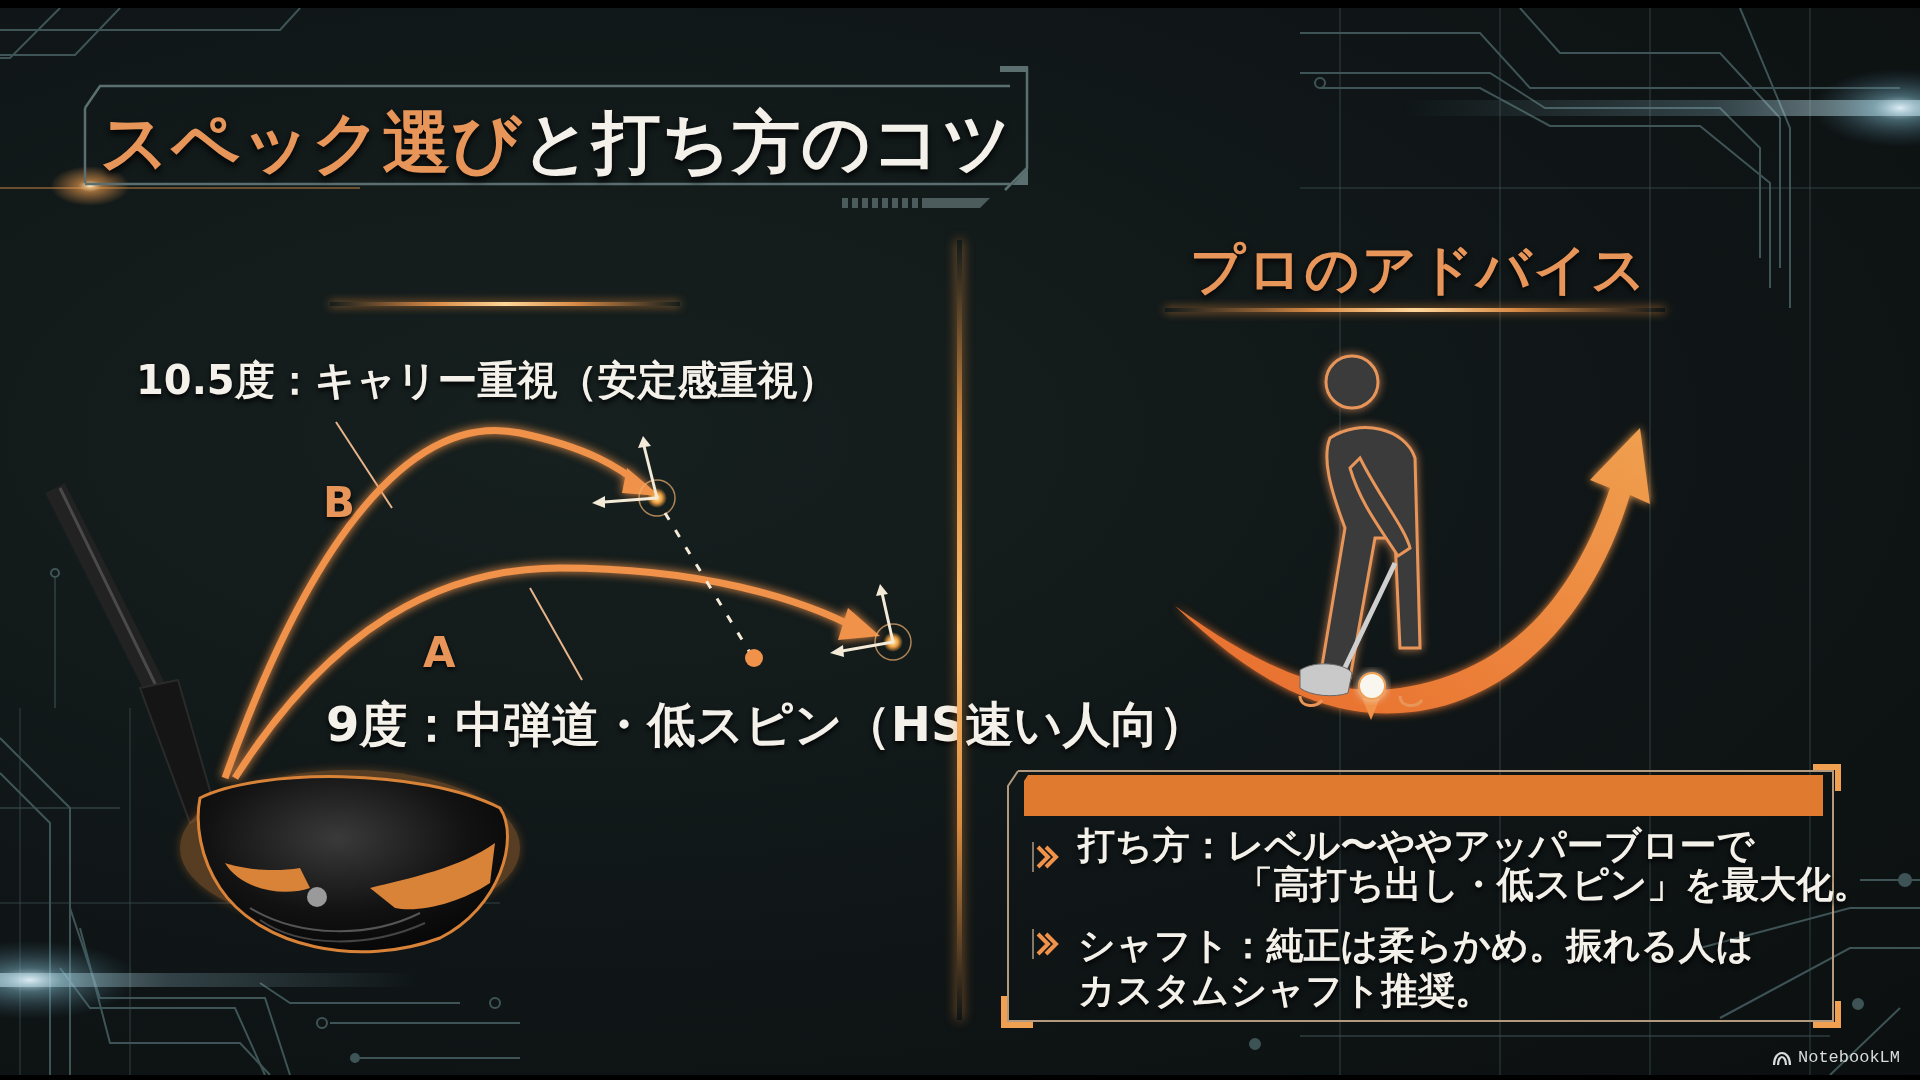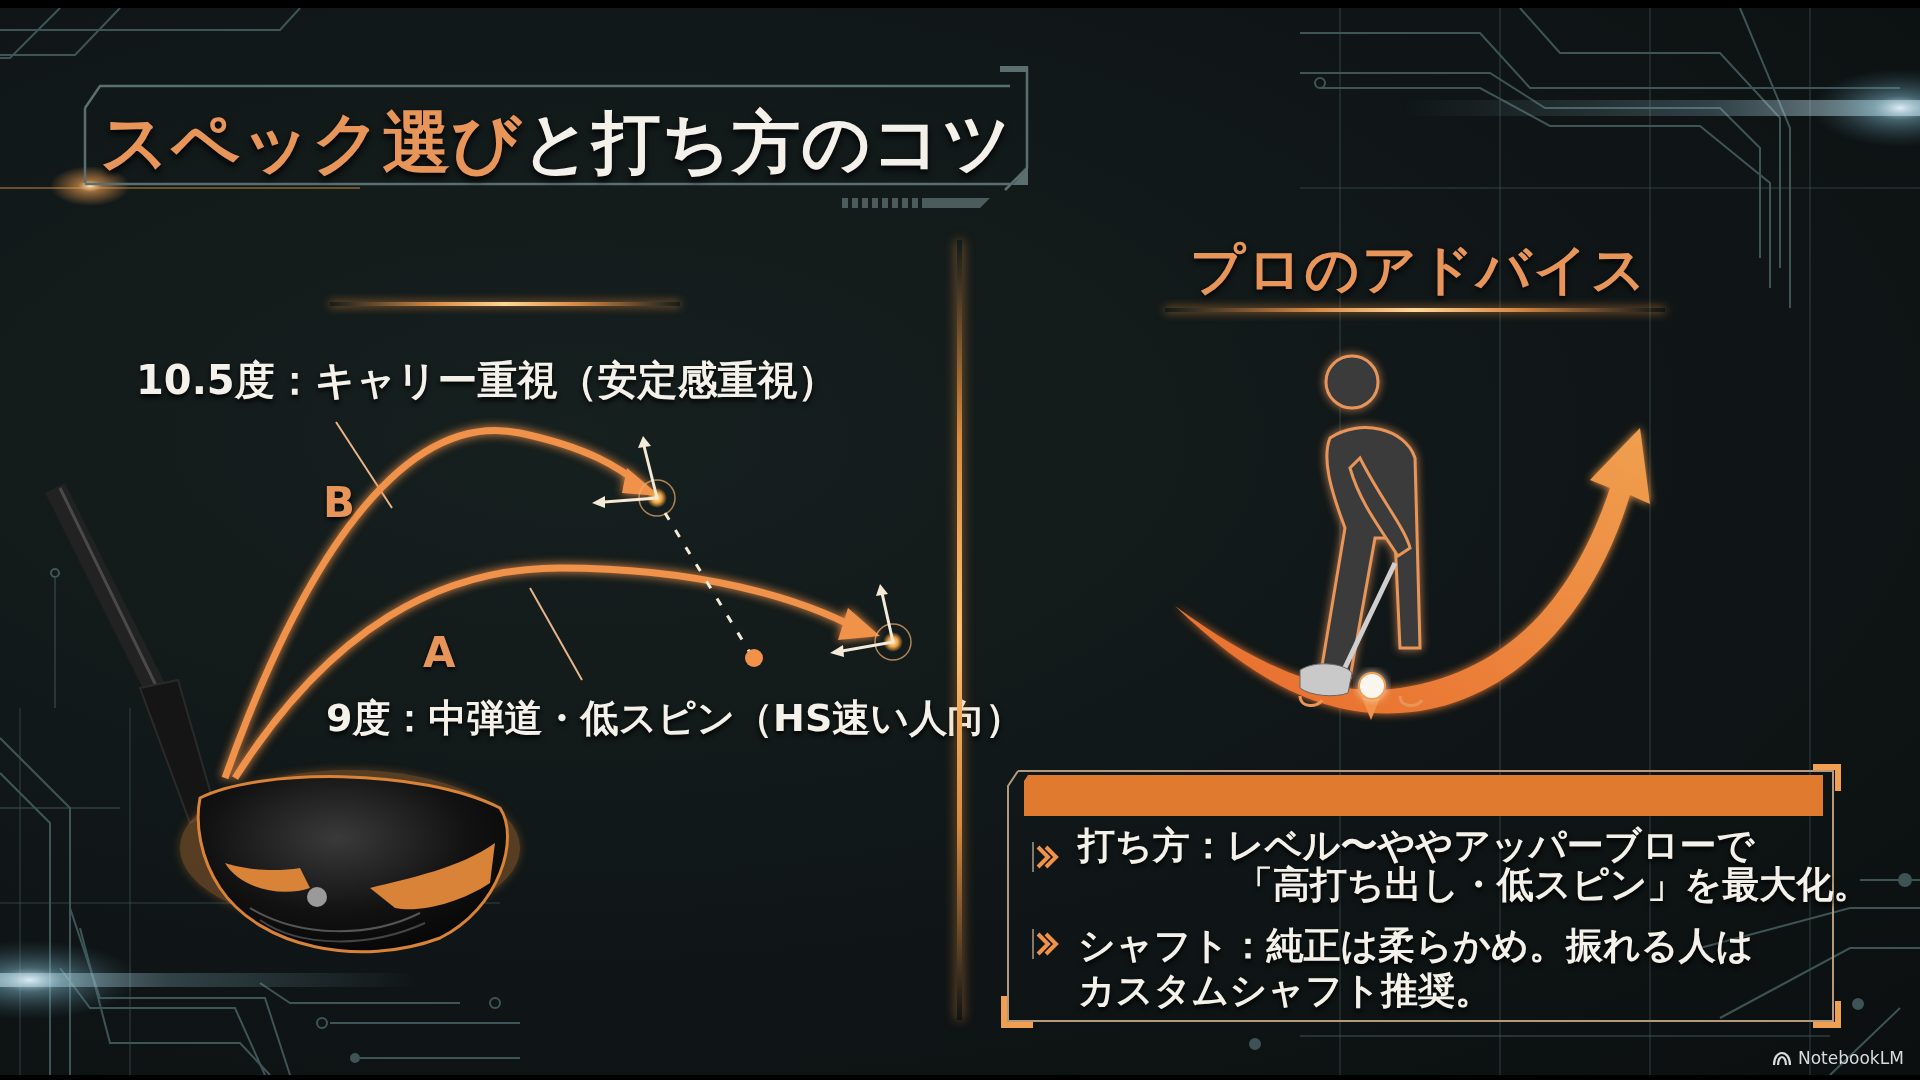--- a/index.html
+++ b/index.html
@@ -45,21 +45,21 @@
     box-shadow: 0 0 12px rgba(240,150,60,0.7);
   }
   .advice-box { position:absolute; left:998px; top:753px; width:845px; height:270px; }
   .advice-line {
     position:absolute; color:#f4f1ea; font-weight:bold; font-size:37px; white-space:nowrap;
     text-shadow: 0 3px 5px rgba(0,0,0,0.95);
   }
   .bullet { position:absolute; width:30px; height:36px; }
   .brand {
     position:absolute; left:1772px; top:1040px; color:#d8dcdc; font-size:17px;
-    display:flex; align-items:center; gap:6px; white-space:nowrap;
+    display:flex; align-items:center; gap:6px; white-space:nowrap;font-family:Liberation Mono, monospace;
   }
 </style>
 </head>
 <body>
 
 <div class="stage">
 
   <svg class="bg" width="1920" height="1067">
     <defs>
       <radialGradient id="flareL" cx="0.5" cy="0.5" r="0.5">
@@ -230,21 +230,21 @@
       <path d="M225,855 C240,880 280,890 310,880 L300,860 C270,865 240,860 225,855 Z" fill="#d98338"></path>
       <path d="M370,880 C410,870 460,860 495,835 L490,875 C460,895 420,905 395,900 Z" fill="#d98338"></path>
       <circle cx="317" cy="889" r="10" fill="#9a9a9a"></circle>
       <path d="M250,900 C300,930 370,930 420,905" stroke="#555" stroke-width="2" fill="none"></path>
       <path d="M260,912 C300,940 370,940 425,915" stroke="#444" stroke-width="2" fill="none"></path>
     </g>
   </svg>
 
   <div class="letter" style="left:323px; top:470px;">B</div>
   <div class="letter" style="left:423px; top:620px;">A</div>
-  <div class="label" style="left:326px; top:685px; font-size:38px;">9度：中弾道・低スピン（HS速い人向）</div>
+  <div class="label" style="left:326px; top:685px; font-size:48px;">9度：中弾道・低スピン（HS速い人向）</div>
 
   <div class="divider"></div>
 
   <div class="section-heading" style="left:1190px; top:226px; width:450px;">プロのアドバイス</div>
   <div class="heading-underline" style="left:1165px; top:300px; width:500px;"></div>
 
   <svg class="bg" width="1920" height="1067">
     <defs>
       <filter id="glow2" x="-20%" y="-20%" width="140%" height="140%">
         <feGaussianBlur stdDeviation="4" result="b"></feGaussianBlur>

